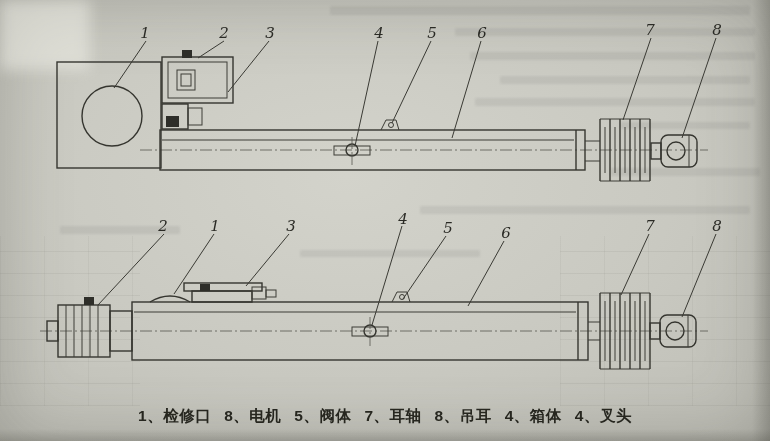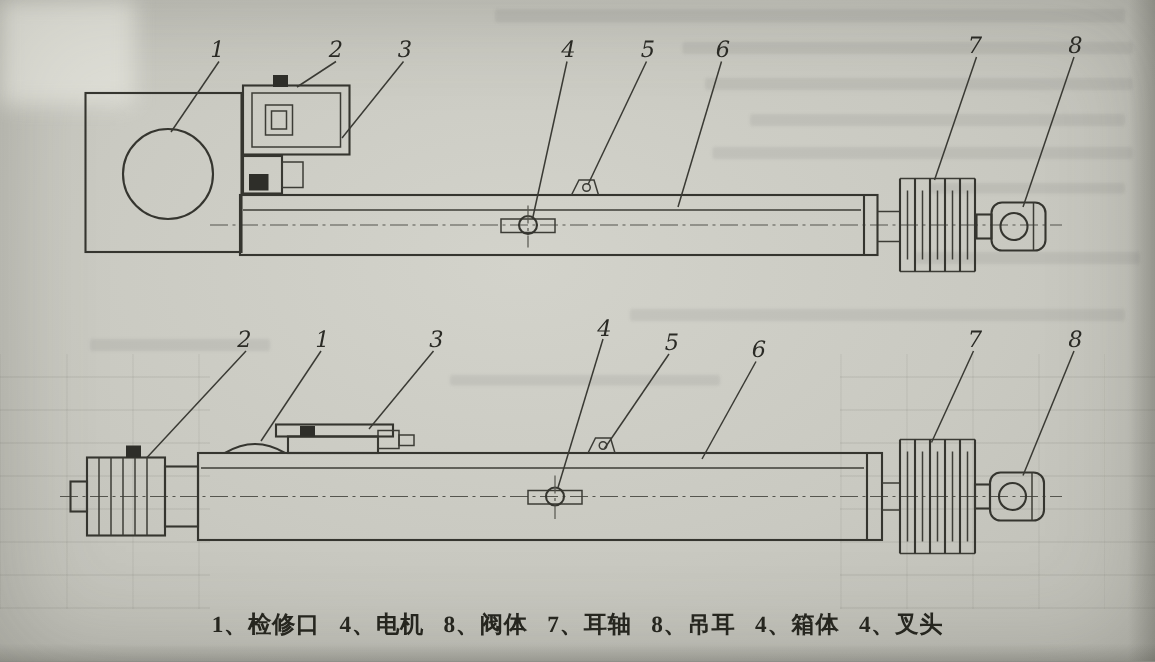--- a/index.html
+++ b/index.html
@@ -24,21 +24,21 @@
   svg.drawing{position:absolute;left:0;top:0;}
   .ln{fill:none;stroke:#35352f;stroke-width:1.4;}
   .lt{fill:none;stroke:#3c3c36;stroke-width:1;}
   .cl{fill:none;stroke:#55554e;stroke-width:.8;stroke-dasharray:12 3 2 3;}
   .ld{fill:none;stroke:#3a3a34;stroke-width:1;}
   .fb{fill:#2e2e29;stroke:none;}
   .callout{fill:#2a2a25;font:italic 15px "DejaVu Serif",serif;}
   .legend{
     position:absolute;left:0;right:0;top:406px;
     display:flex;justify-content:center;gap:13px;
-    font-family:Liberation Serif, serif;font-weight:700;
+    font-family:Liberation Sans, sans-serif;font-weight:700;
     font-size:15.5px;color:#26261f;letter-spacing:.5px;white-space:nowrap;
   }
 </style>
 </head>
 <body>
 
 <div class="paper">
 
   <div class="artifact light-patch" style="left:0;top:0;width:90px;height:70px;"></div>
   <div class="artifact smudge" style="left:330px;top:6px;width:420px;height:9px;"></div>
@@ -233,21 +233,21 @@
         <text class="callout" x="448" y="233">5</text>
         <text class="callout" x="506" y="238">6</text>
         <text class="callout" x="650" y="231">7</text>
         <text class="callout" x="717" y="231">8</text>
       </g>
     </g>
   </svg>
 
   <div class="legend">
     <span>1、检修口</span>
-    <span>4、电机</span>
-    <span>8、阀体</span>
+    <span>8、电机</span>
+    <span>5、阀体</span>
     <span>7、耳轴</span>
     <span>8、吊耳</span>
     <span>4、箱体</span>
     <span>4、叉头</span>
   </div>
 
 </div>
 
 </body></html>

